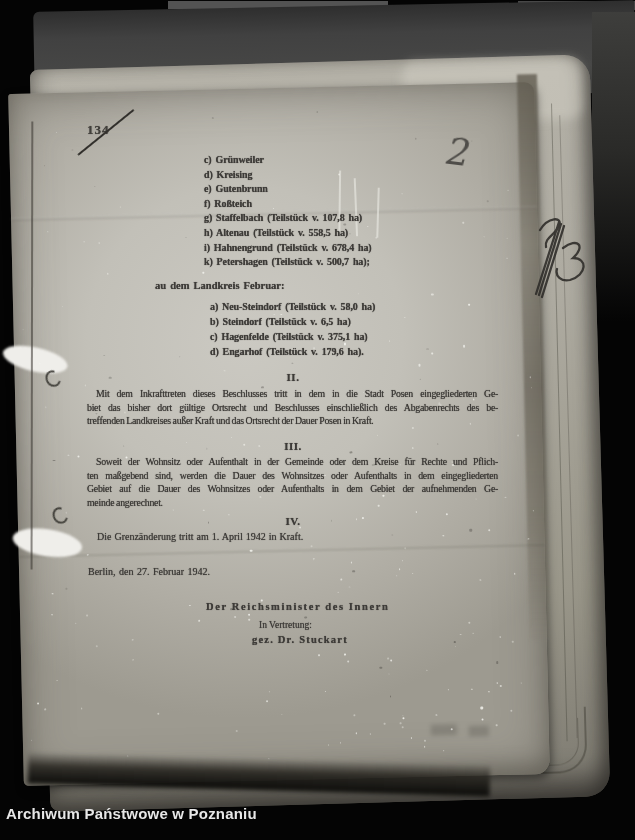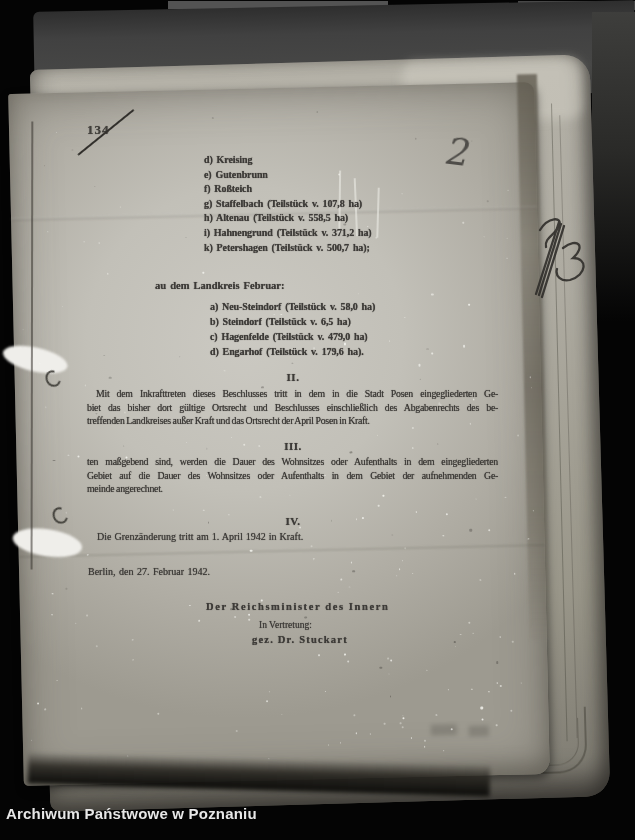--- a/index.html
+++ b/index.html
@@ -358,47 +358,49 @@
     <g fill="none" stroke="#2d2b28" stroke-width="2.3" stroke-linecap="round" opacity="0.88">
       <path d="M14,16 C22,3 37,2 33,12 C29,21 18,24 20,33"></path>
       <path d="M33,8 L10,80"></path>
       <path d="M38,12 L16,83"></path>
       <path d="M35,10 L13,81"></path>
       <path d="M37,34 C52,23 60,32 47,44 C62,44 61,61 44,66 C35,68 29,62 31,55"></path>
     </g>
   </svg>
 
   <div class="abs list-main doc">
+    <div>c) Grünweiler</div>
     <div>d) Kreising</div>
     <div>e) Gutenbrunn</div>
     <div>f) Roßteich</div>
     <div>g) Staffelbach (Teilstück v. 107,8 ha)</div>
     <div>h) Altenau (Teilstück v. 558,5 ha)</div>
-    <div>i) Hahnengrund (Teilstück v. 371,2 ha)</div>
+    <div>i) Hahnengrund (Teilstück v. 678,4 ha)</div>
     <div>k) Petershagen (Teilstück v. 500,7 ha);</div>
   </div>
 
   <div class="abs lk-intro doc">au dem Landkreis Februar:</div>
 
   <div class="abs list-schrimm doc">
     <div>a) Neu-Steindorf (Teilstück v. 58,0 ha)</div>
     <div>b) Steindorf (Teilstück v. 6,5 ha)</div>
-    <div>c) Hagenfelde (Teilstück v. 479,0 ha)</div>
+    <div>c) Hagenfelde (Teilstück v. 375,1 ha)</div>
     <div>d) Engarhof (Teilstück v. 179,6 ha).</div>
   </div>
 
   <div class="abs sec-head h2 doc">II.</div>
   <div class="abs para p2 doc">
     <div class="jl indent">Mit dem Inkrafttreten dieses Beschlusses tritt in dem in die Stadt Posen eingegliederten Ge-</div>
     <div class="jl">biet das bisher dort gültige Ortsrecht und Beschlusses einschließlich des Abgabenrechts des be-</div>
-    <div class="jl-last">treffenden Landkreises außer Kraft und das Ortsrecht der April Posen in Kraft.</div>
+    <div class="jl-last">treffenden Landkreises außer Kraft und das Ortsrecht der Dauer Posen in Kraft.</div>
   </div>
 
   <div class="abs sec-head h3 doc">III.</div>
   <div class="abs para p3 doc">
+    <div class="jl indent">Soweit der Wohnsitz oder Aufenthalt in der Gemeinde oder dem Kreise für Rechte und Pflich-</div>
     <div class="jl">ten maßgebend sind, werden die Dauer des Wohnsitzes oder Aufenthalts in dem eingegliederten</div>
     <div class="jl">Gebiet auf die Dauer des Wohnsitzes oder Aufenthalts in dem Gebiet der aufnehmenden Ge-</div>
     <div class="jl-last">meinde angerechnet.</div>
   </div>
 
   <div class="abs sec-head h4 doc">IV.</div>
   <div class="abs s4-line indent doc">Die Grenzänderung tritt am 1. April 1942 in Kraft.</div>
 
   <div class="abs dateline doc">Berlin, den 27. Februar 1942.</div>
 

